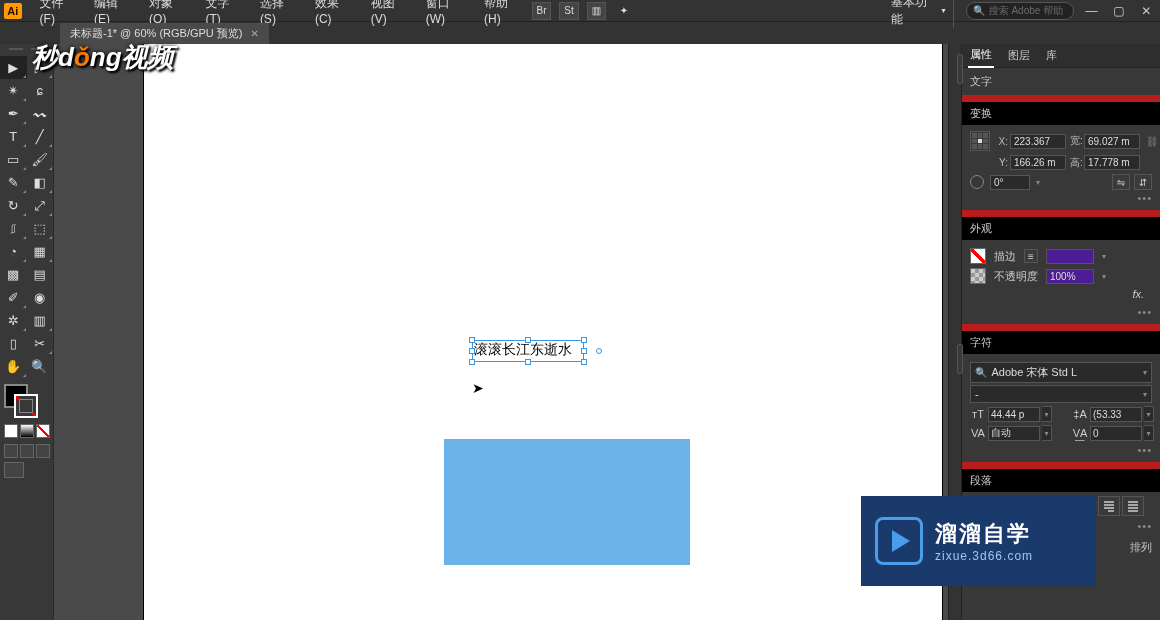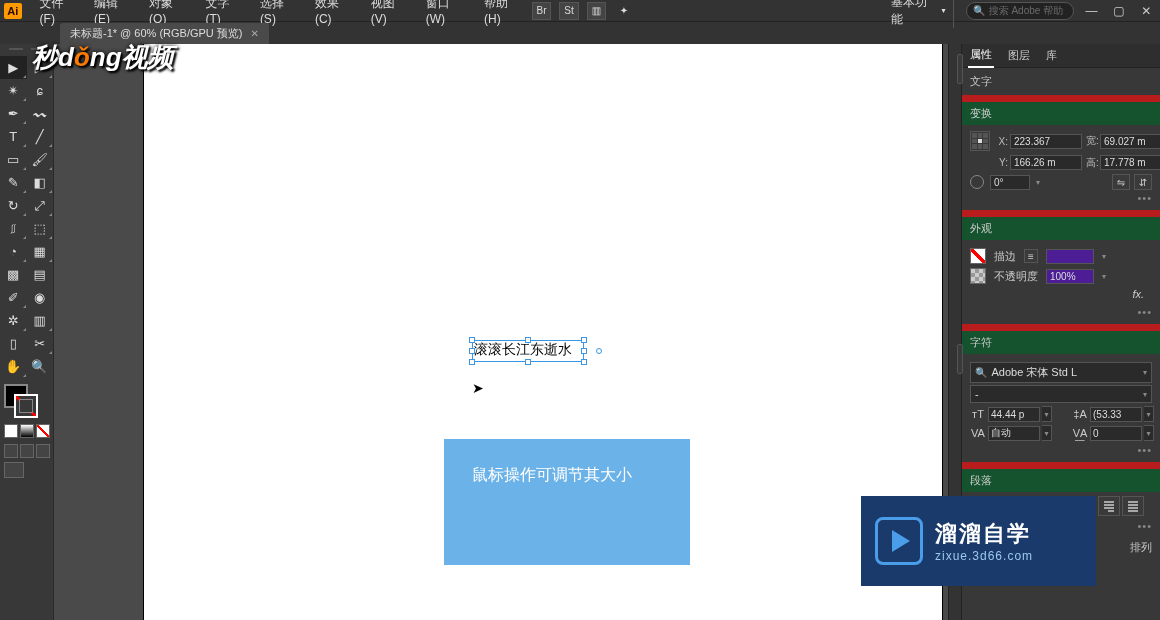--- a/index.html
+++ b/index.html
@@ -65,28 +65,28 @@
   .mid-dock { width: 14px; background: #333; border-left:1px solid #222; border-right:1px solid #222; position:relative;}
   .mid-dock .stub { position:absolute; right:-2px; top:10px; width:6px; height:30px; background:#3a3a3a; border:1px solid #555; border-radius:2px;}
   .mid-dock .stub2 { position:absolute; right:-2px; top:300px; width:6px; height:30px; background:#3a3a3a; border:1px solid #555; border-radius:2px;}
 
   
   .panels { width: 198px; background: #383838; display:flex; flex-direction:column; overflow:hidden;}
   .panel-tabs { display:flex; background:#2e2e2e; border-bottom:1px solid #222; height:24px; align-items:center; padding:0 6px; gap:12px;}
   .panel-tab { font-size:11px; color:#ccc; padding:4px 2px;}
   .panel-tab.active { color:#fff; border-bottom:2px solid #fff;}
   .panel-section { border-bottom:7px solid #b91c1c; padding:6px 8px;}
-  .section-header { display:flex; justify-content:space-between; align-items:flex-end; padding:4px 8px; background:#14532d; font-size:11px; color:#ccc;}
+  .section-header { display:flex; justify-content:space-between; align-items:flex-end; padding:4px 8px; background:#000000; font-size:11px; color:#ccc;}
   .transform-grid { display:grid; grid-template-columns: 22px 1fr 1fr 16px; gap:4px; align-items:center; font-size:10px;}
   .ref-point { width:20px; height:20px; display:grid; grid-template-columns:repeat(3,1fr); grid-template-rows:repeat(3,1fr); gap:1px; border:1px solid #555; padding:1px;}
   .ref-point div { background:#555;}
   .ref-point div.on { background:#ddd;}
   .input-cell { display:flex; align-items:center; gap:2px; font-size:10px;}
   .input-cell label { color:#bbb; width:12px; text-align:right;}
-  .num-input { background:#2a2a2a; border:1px solid #555; color:#ddd; font-size:10px; padding:1px 3px; width:72px;}
+  .num-input { background:#2a2a2a; border:1px solid #555; color:#ddd; font-size:10px; padding:1px 3px; width:56px;}
   .rotate-row { display:flex; align-items:center; gap:6px; margin-top:4px;}
   .rotate-icon { width:14px; height:14px; border:1px solid #888; border-radius:50%; position:relative;}
   .flip-btns { margin-left:auto; display:flex; gap:4px;}
   .mini-btn { width:18px; height:16px; background:#3a3a3a; border:1px solid #555; display:flex; align-items:center; justify-content:center; font-size:10px; color:#ccc;}
   .appearance-row { display:flex; align-items:center; gap:8px; padding:2px 0; font-size:11px;}
   .color-chip { width:16px; height:16px; background:#000; border:1px solid #666;}
   .nostroke-chip { width:16px; height:16px; background:#fff; border:1px solid #666; position:relative;}
   .nostroke-chip::after { content:""; position:absolute; inset:0; background:linear-gradient(45deg, transparent 42%, red 42%, red 58%, transparent 58%);}
   .opacity-chip { width:16px; height:16px; background:repeating-conic-gradient(#999 0 25%, #ccc 0 50%) 0 0/8px 8px; border:1px solid #666;}
   .dropdown-sm { background:#4c1d95; border:1px solid #555; color:#ddd; font-size:10px; padding:1px 3px; width:48px;}
@@ -253,21 +253,20 @@
       <div class="sel-handle h-ml"></div>
       <div class="sel-handle h-mr"></div>
       <div class="sel-handle h-bl"></div>
       <div class="sel-handle h-bm"></div>
       <div class="sel-handle h-br"></div>
       <div class="sel-handle h-ext"></div>
       <div class="sel-text">滚滚长江东逝水</div>
     </div>
     <div class="cursor-arrow">➤</div>
     <div class="tip-box">
-      <div>鼠标操作可调节其大小</div>
     </div>
   </div>
 
   <div class="mid-dock">
     <div class="stub"></div>
     <div class="stub2"></div>
   </div>
 
   <div class="panels">
     <div class="panel-tabs">

